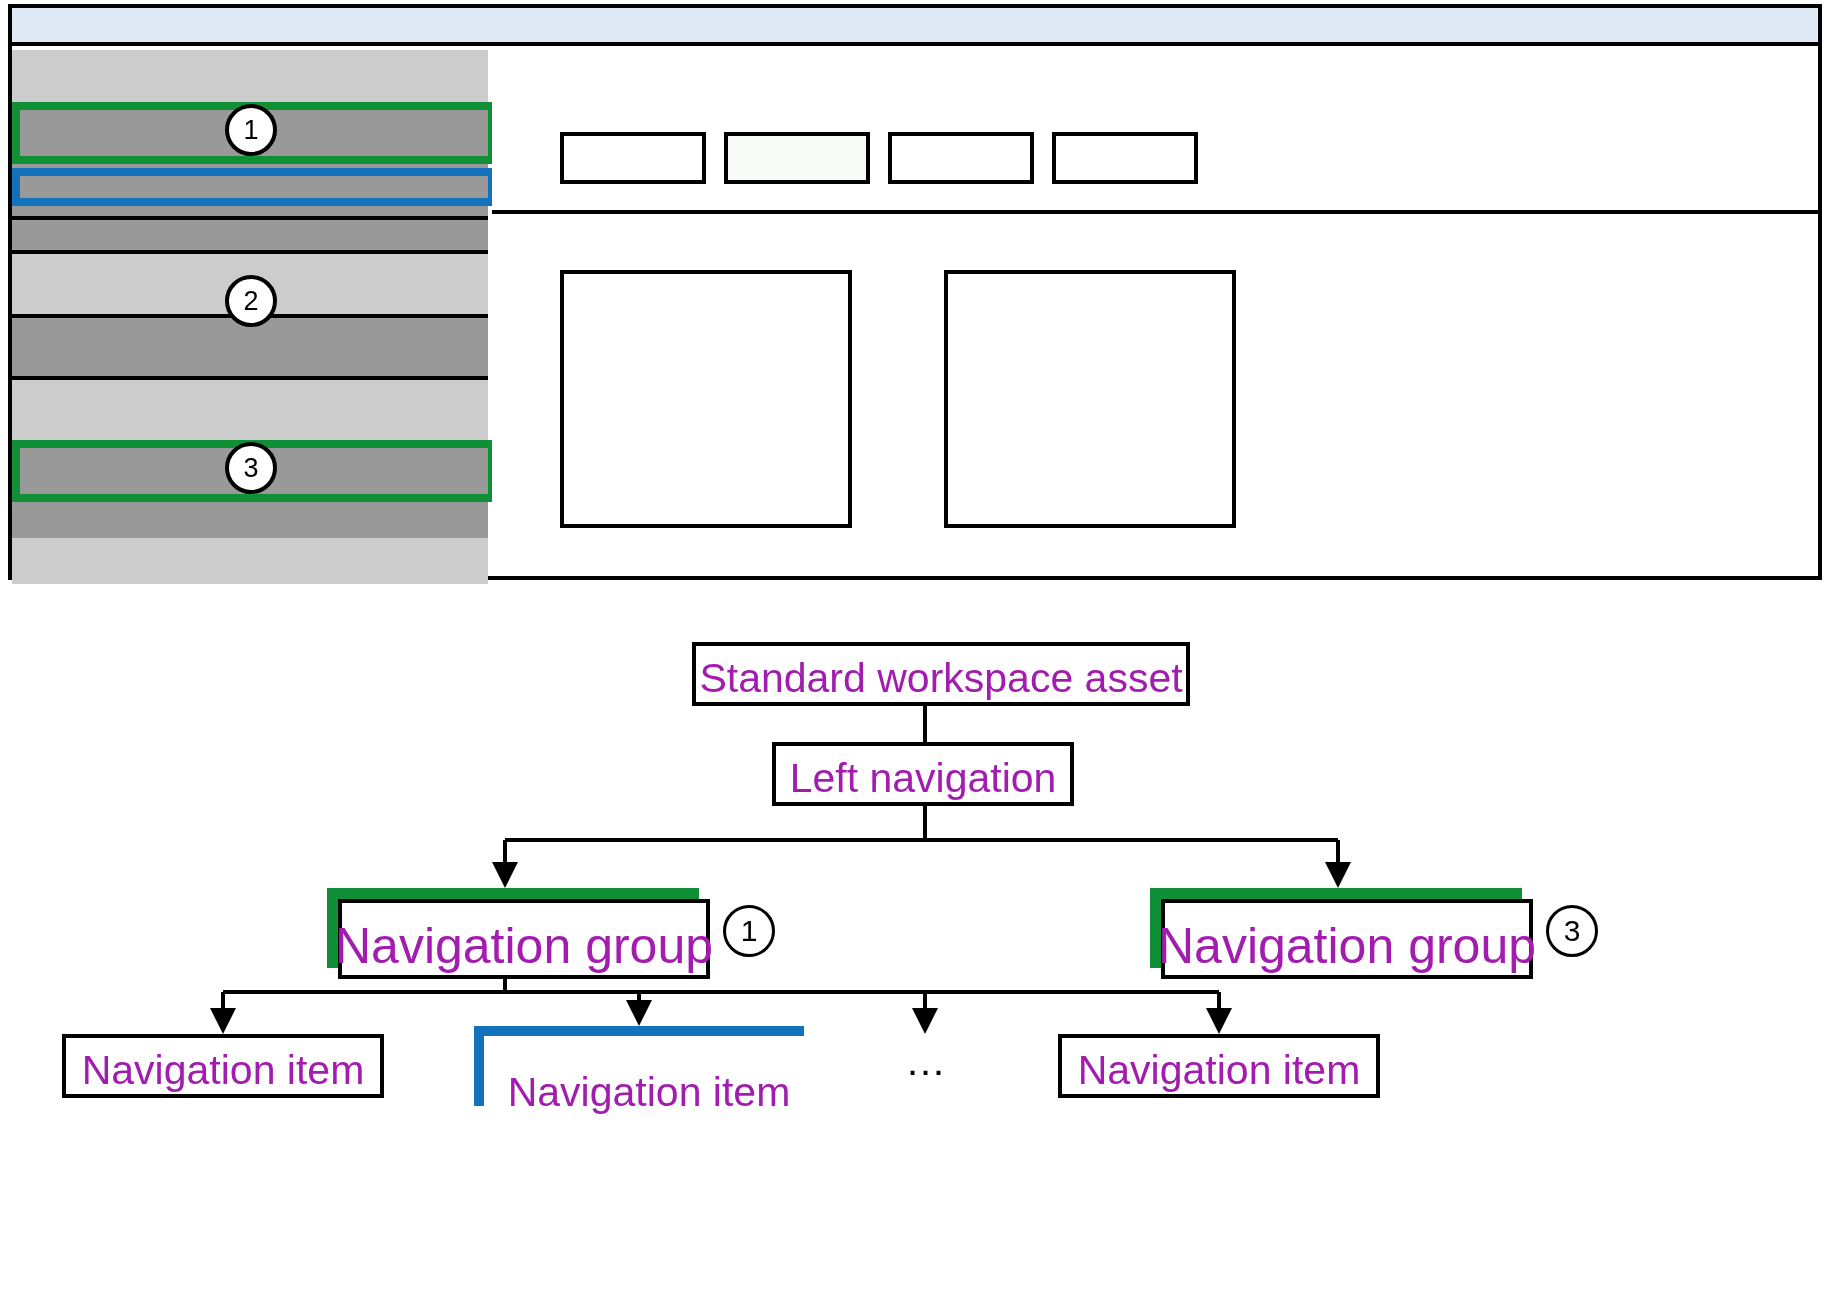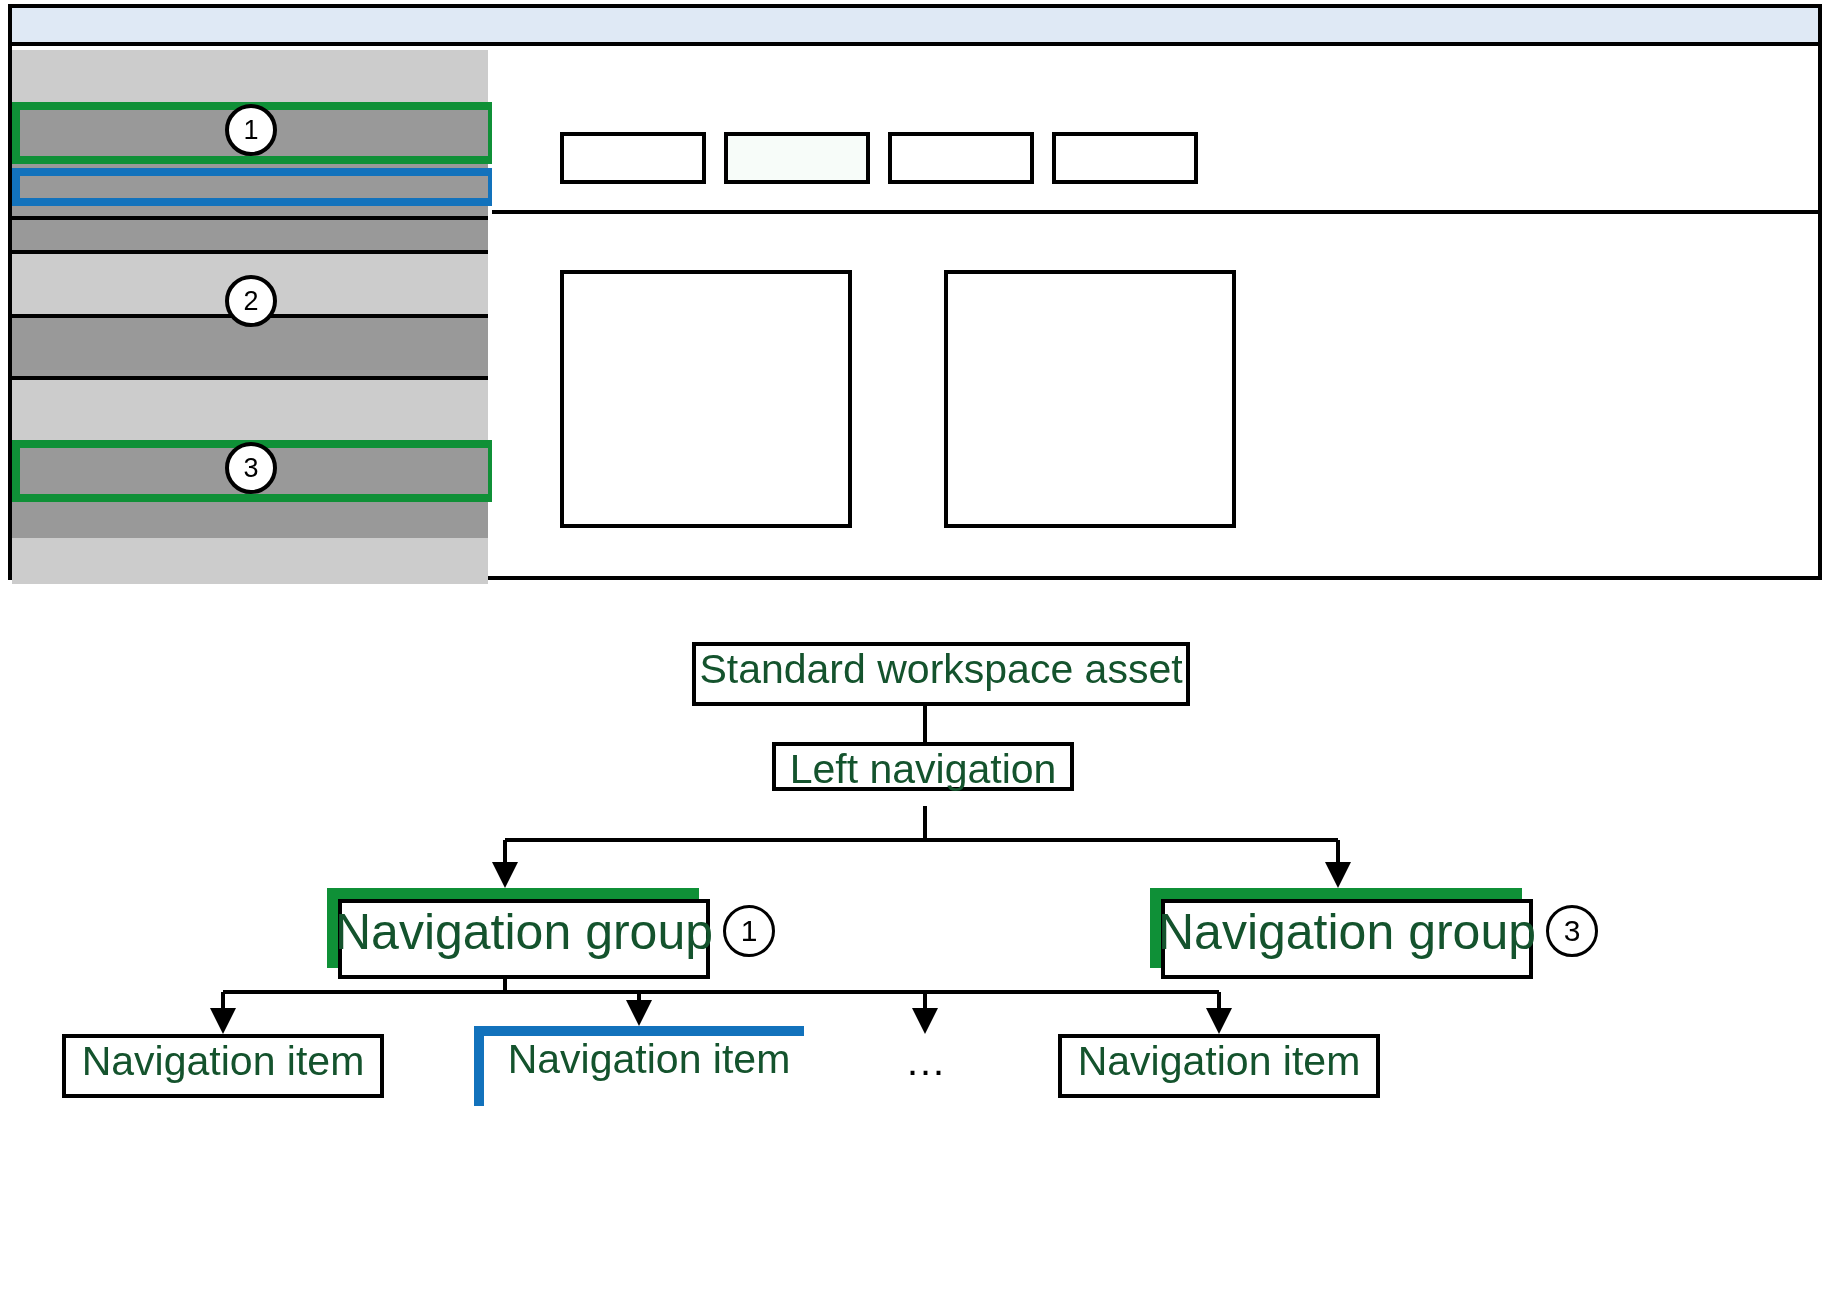--- a/index.html
+++ b/index.html
@@ -33,25 +33,25 @@
   .hl-inner{position:absolute;}
 
   
   .callout{position:absolute;width:44px;height:44px;border-radius:50%;background:#fff;border:4px solid #000;
            display:flex;align-items:center;justify-content:center;font-size:27px;color:#000;
            font-family:"Liberation Sans",sans-serif;line-height:1;}
 
   
   #tree{position:absolute;left:0;top:600px;width:1830px;height:691px;}
   .node{position:absolute;box-sizing:border-box;background:#fff;border:4px solid #000;
-        display:flex;align-items:flex-start;justify-content:center;color:#14532d;white-space:nowrap;}
+        display:flex;align-items:flex-end;justify-content:center;color:#a21caf;white-space:nowrap;}
   .node span{display:block;padding:0 14px;}
 
   .node-root{left:692px;top:42px;width:498px;height:64px;font-size:41px;}
-  .node-leftnav{left:772px;top:142px;width:302px;height:49px;font-size:41px;}
+  .node-leftnav{left:772px;top:142px;width:302px;height:64px;font-size:41px;}
 
   .grpwrap{position:absolute;box-sizing:border-box;}
   .grpwrap.green{background:#0f9037;padding:11px;}
   .grpwrap.green > .node{border:4px solid #000;width:100%;height:100%;}
   .grp1{left:327px;top:288px;width:372px;height:80px;}
   .grp3{left:1150px;top:288px;width:372px;height:80px;}
   .grp-label{font-size:50px;}
 
   .item{position:absolute;box-sizing:border-box;}
   .item .node{width:100%;height:100%;font-size:41px;}

